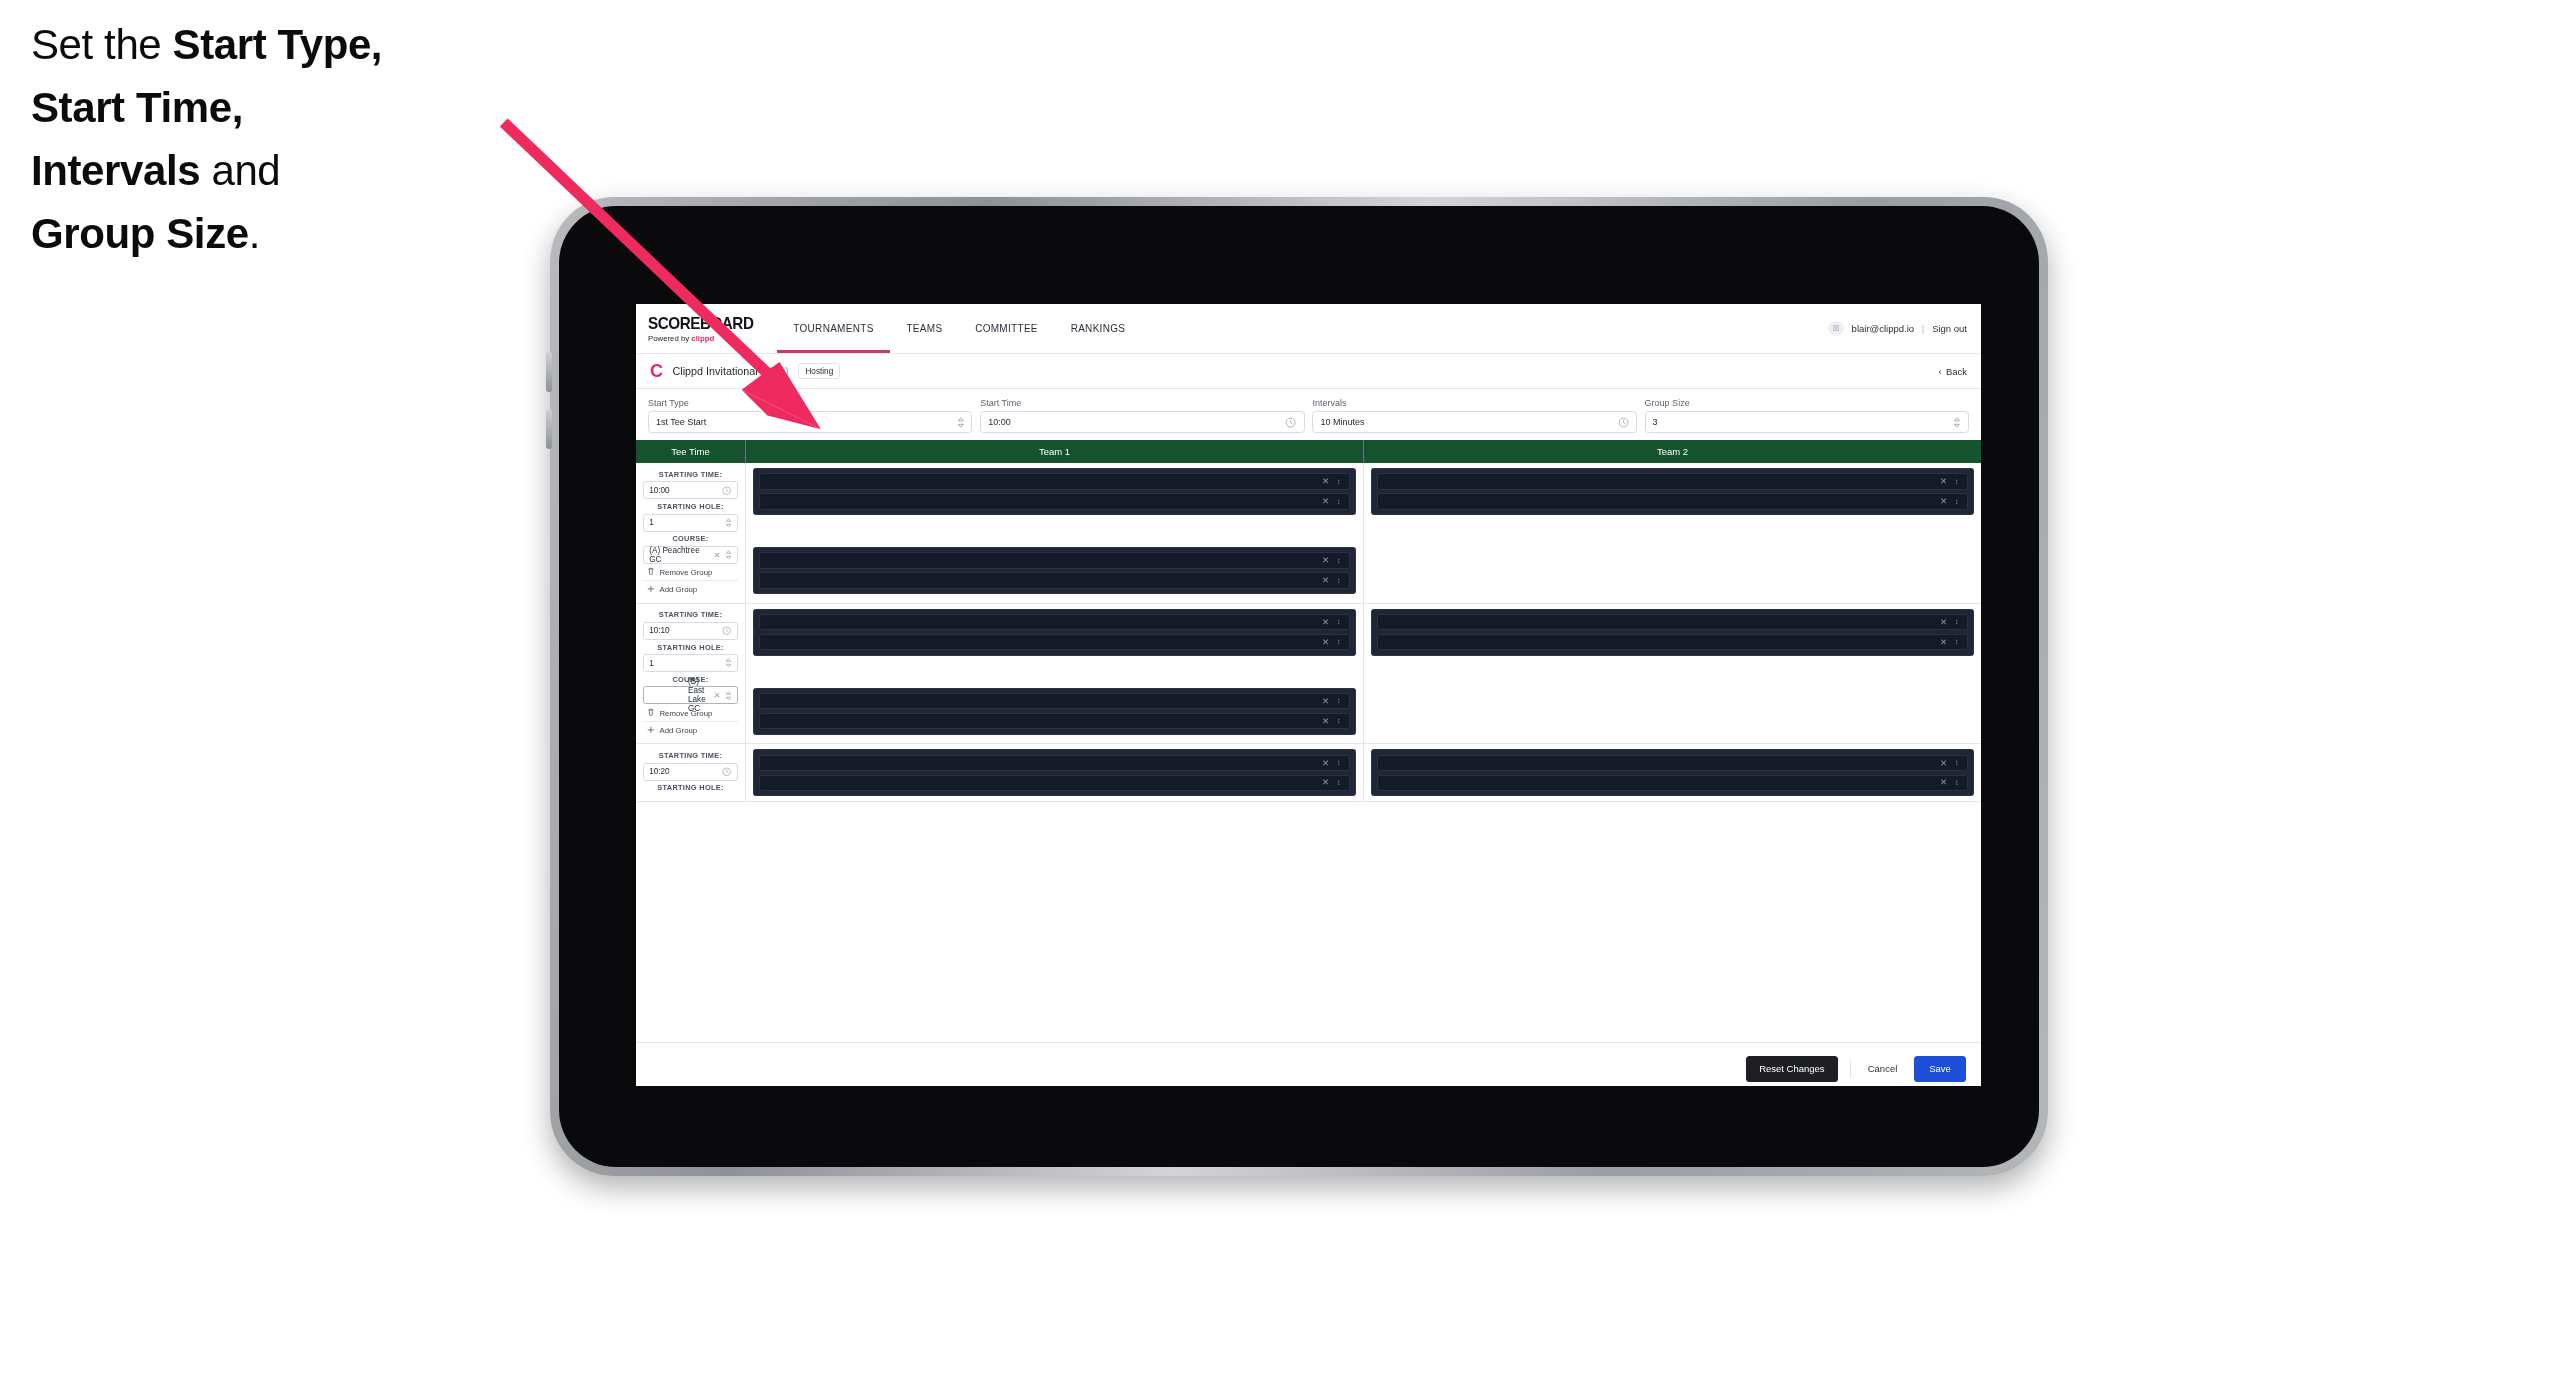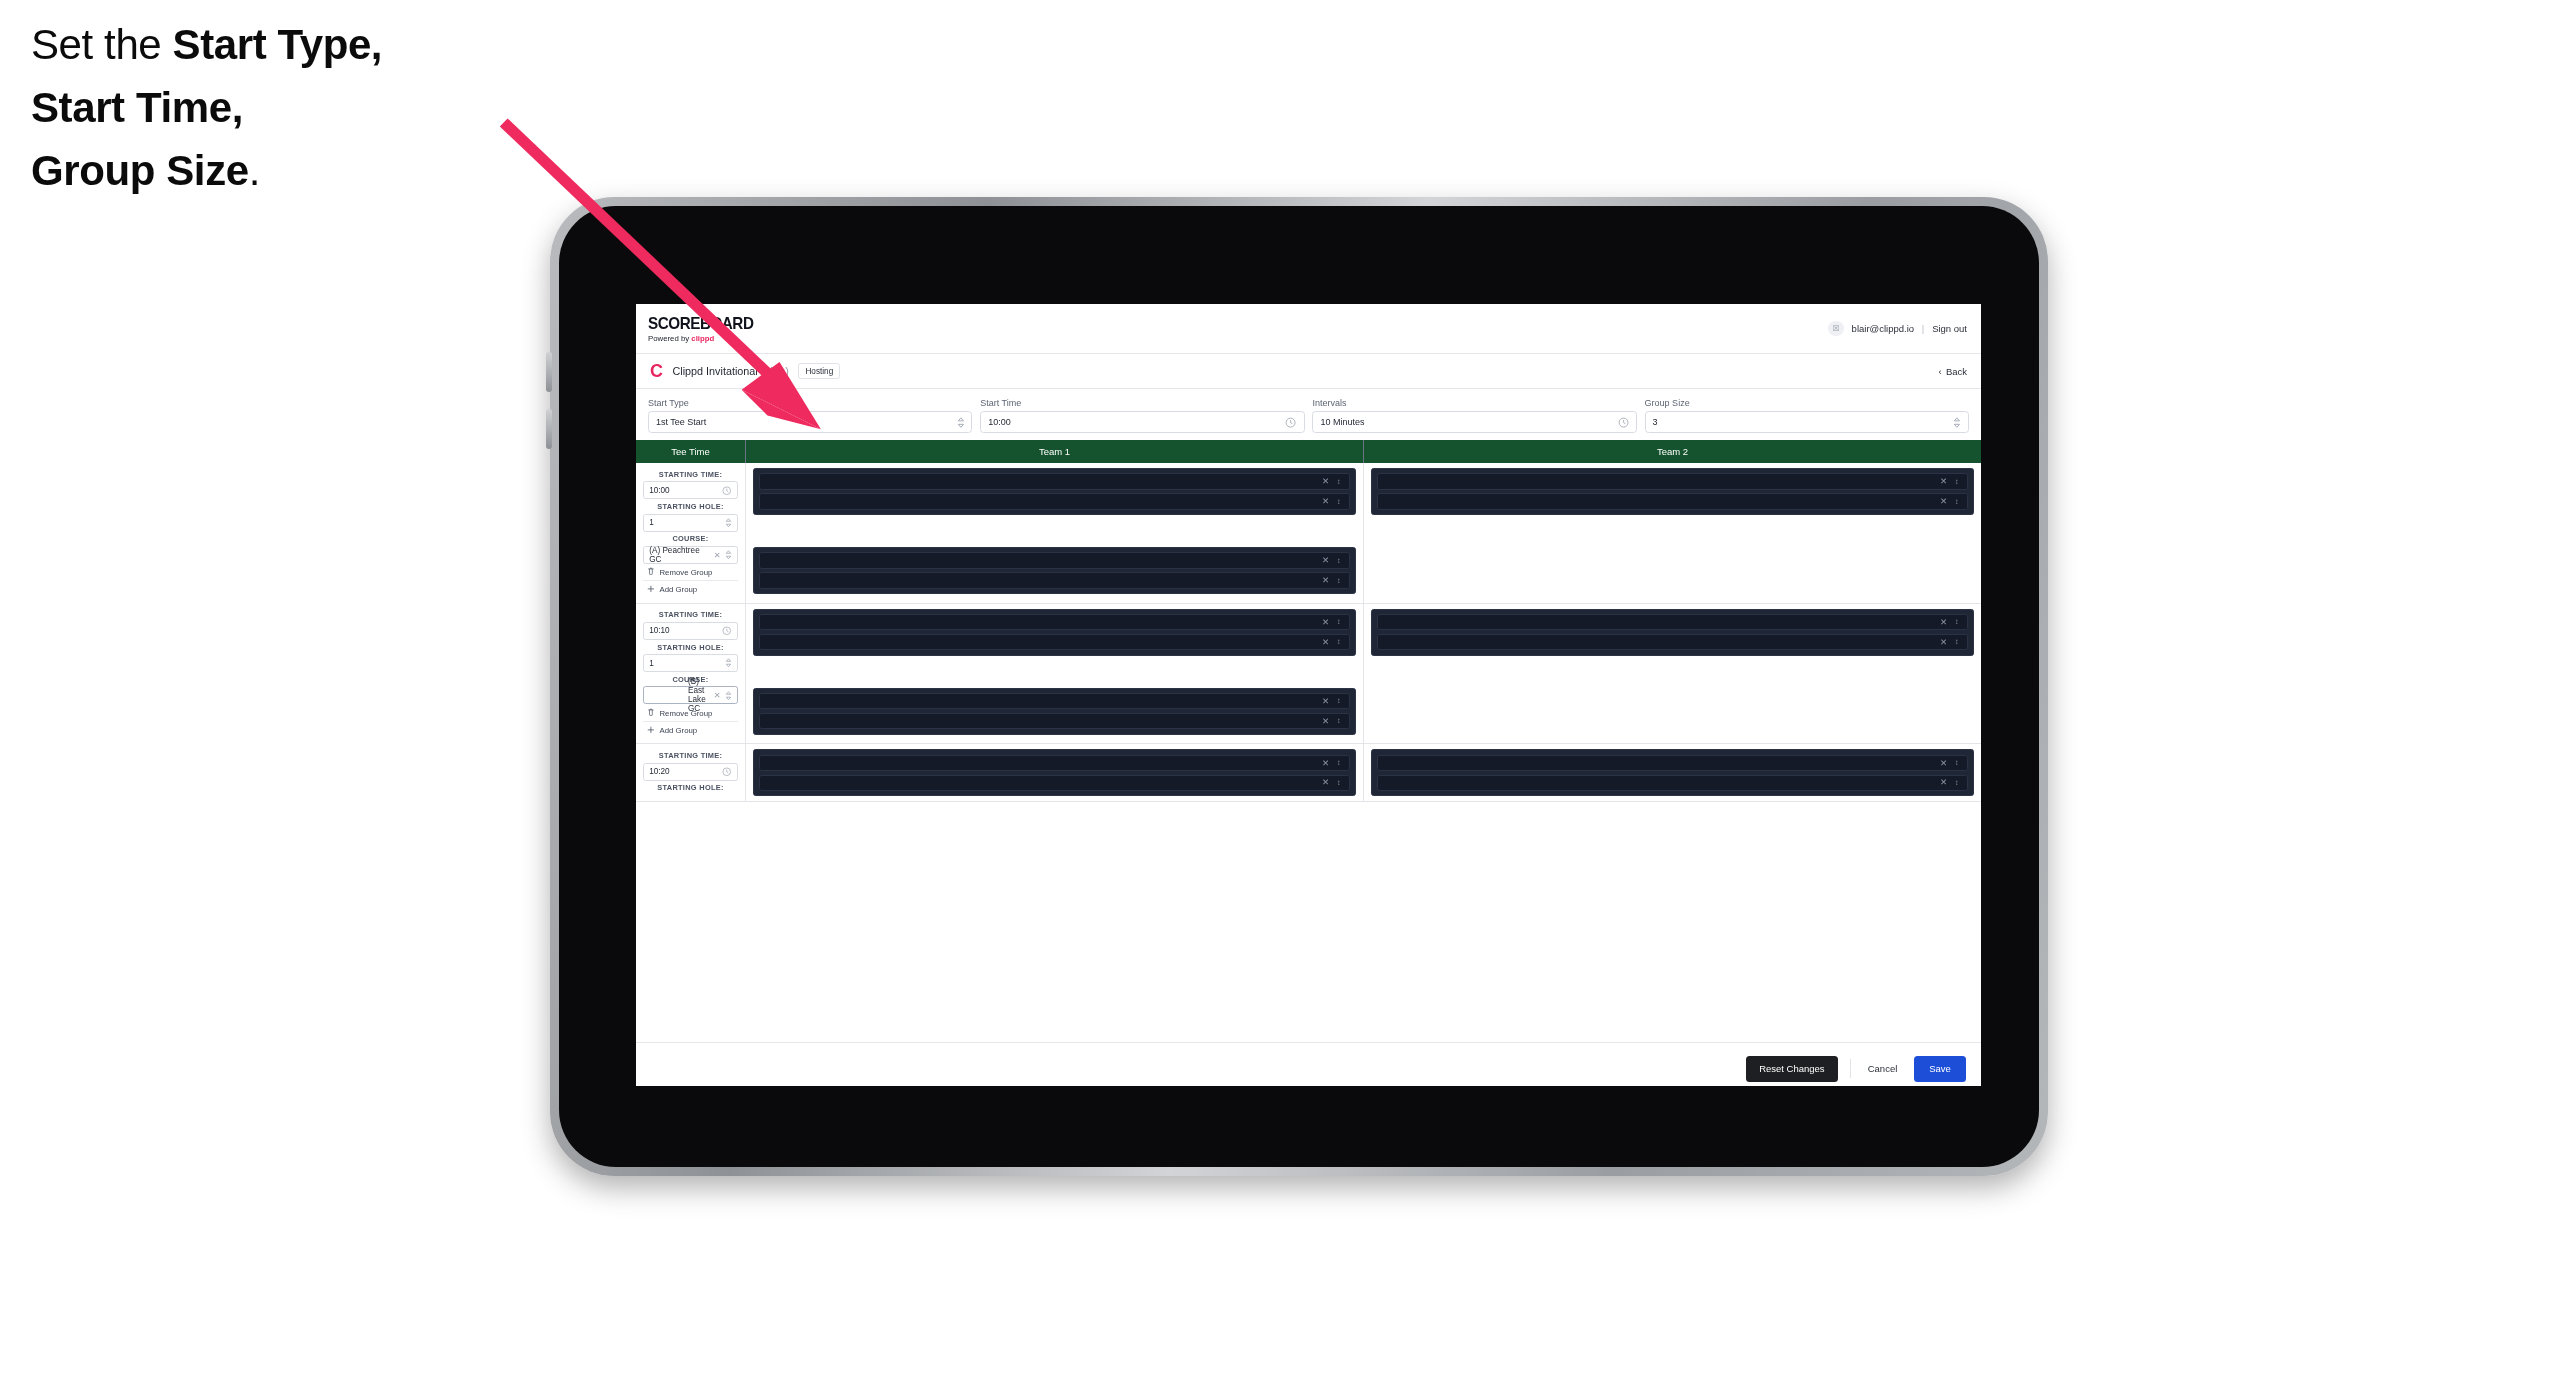--- a/index.html
+++ b/index.html
@@ -127,39 +127,54 @@
   .btn-save { background:#1d4ed8; color:#fff; padding: 7.8px 14.7px; }
 </style>
 </head>
 <body>
 
 <div class="stage">
 
   <div class="caption">
     <span class="line"><span class="reg">Set the </span><b>Start Type,</b></span>
     <span class="line"><b>Start Time,</b></span>
+    <span class="line"><b>Intervals</b><span class="reg"> and</span></span>
     <span class="line"><b>Group Size</b><span class="reg">.</span></span>
   </div>
 
   <div class="tablet-outer">
     <div class="tablet-screen"></div>
     <div class="cam" style="left:104px; top:384px;"></div>
     <div class="side-btn" style="top:155px; height:40px;"></div>
     <div class="side-btn" style="top:212px; height:40px;"></div>
     <div class="cam" style="left:107px; top:430px; width:8.6px; height:8.6px; background:#1a1a1d;"></div>
     <div class="cam" style="left:104px; top:463px; width:14px; height:14px; background:#1d2a40;"></div>
     <div class="cam" style="left:102px; top:504px; width:17.3px; height:17.3px;"></div>
   </div>
 
   <div class="app">
 
     <div class="appbar">
       <div class="brand">
         <div class="brand-word">SCOREBOARD</div>
         <div class="brand-sub"><span>Powered by </span><i>clippd</i></div>
+      </div>
+      <div class="navtabs">
+        <div class="navtab active">
+            <span>TOURNAMENTS</span>
+          </div>
+        <div class="navtab">
+            <span>TEAMS</span>
+          </div>
+        <div class="navtab">
+            <span>COMMITTEE</span>
+          </div>
+        <div class="navtab">
+            <span>RANKINGS</span>
+          </div>
       </div>
       <div class="acct">
         <div class="avatar">
             <span>☒</span>
           </div>
         <span>blair@clippd.io</span>
         <span class="sep">|</span>
         <span class="lnk">Sign out</span>
       </div>
     </div>

